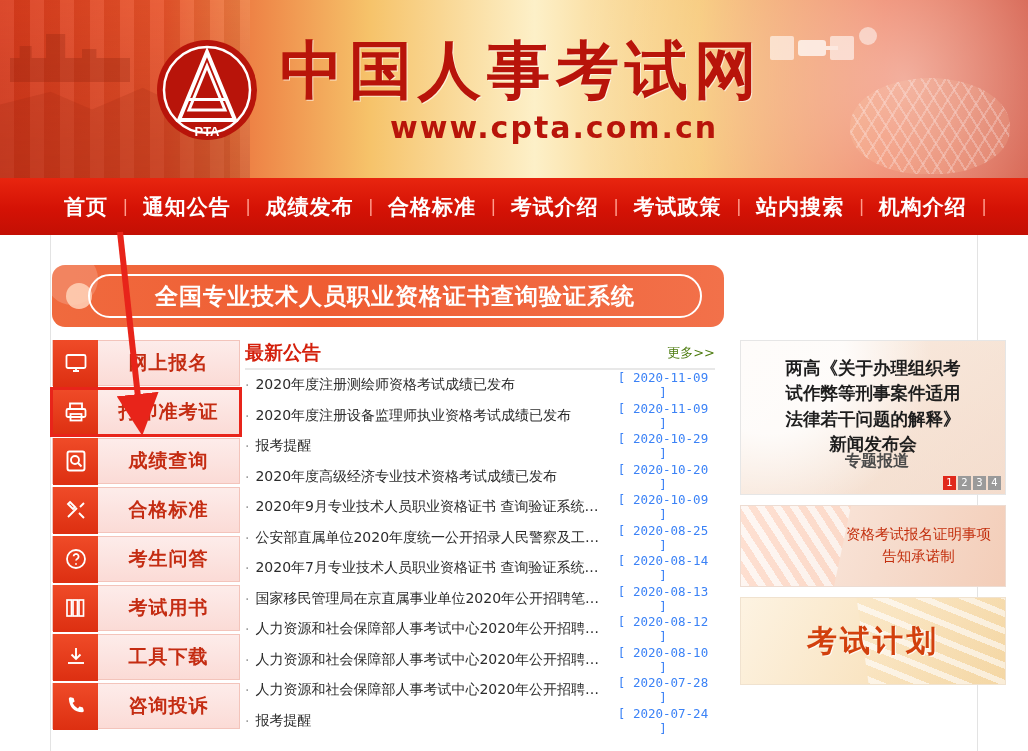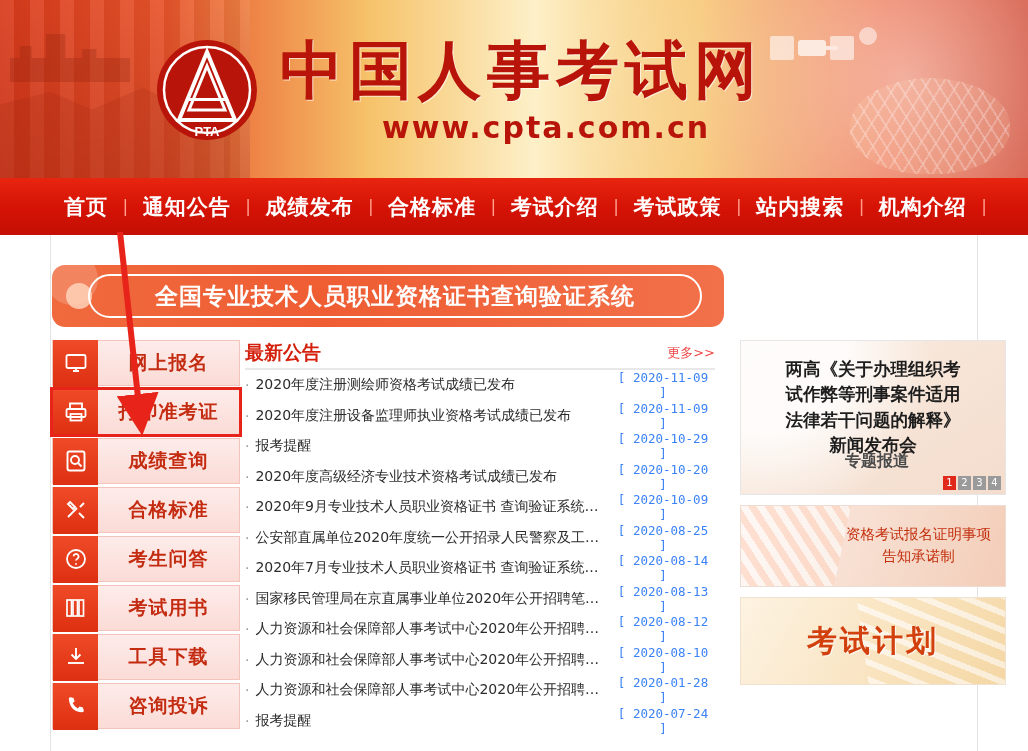--- a/index.html
+++ b/index.html
@@ -63,21 +63,21 @@
   }
   #title-cn {
     position: absolute; left: 280px; top: 28px;
     font-family: "DejaVu Sans", "Liberation Sans", sans-serif;
     font-size: 63px; font-weight: 700; color: #b8140a;
     letter-spacing: 6px;
     text-shadow: 1px 1px 0 rgba(255,255,255,0.65);
     white-space: nowrap;
   }
   #title-url {
-    position: absolute; left: 382px; top: 110px;
+    position: absolute; left: 390px; top: 110px;
     font-family: "DejaVu Sans", "Liberation Sans", sans-serif;
     font-size: 30px; font-weight: 700; color: #b8140a;
     letter-spacing: 2px;
     white-space: nowrap;
   }
 
   
   #navbar {
     position: absolute; left: 0; top: 178px;
     width: 1028px; height: 57px;
@@ -176,21 +176,21 @@
   #news-head {
     position: relative; height: 30px; border-bottom: 2px solid #e8e8e8;
   }
   #news-title {
     position: absolute; left: 0; top: 0;
     font-size: 19px; font-weight: 700; color: #d4210d;
     font-family: "DejaVu Sans", "Liberation Sans", sans-serif;
   }
   #news-more {
     position: absolute; right: 0; top: 4px;
-    font-size: 13px; color: #ef4444; cursor: pointer;
+    font-size: 13px; color: #4d7c0f; cursor: pointer;
     font-family: "DejaVu Sans", "Liberation Sans", sans-serif;
   }
   .news-row {
     position: relative; height: 30.5px;
     display: flex; align-items: center;
     font-size: 14px; color: #333;
     font-family: "DejaVu Sans", "Liberation Sans", sans-serif;
   }
   .news-bullet {
     color: #999; margin-right: 6px; font-size: 14px; line-height: 1;
@@ -222,21 +222,21 @@
       radial-gradient(circle at 10% 10%, rgba(255,255,255,0.85) 0 28%, rgba(255,255,255,0) 60%),
       linear-gradient(160deg, rgba(247,228,213,0.6) 0%, rgba(240,210,190,0.5) 100%);
   }
   #promo1 .lines {
     position: absolute; left: 0; top: 0; right: 0; bottom: 26px;
     display: flex; flex-direction: column; align-items: center; justify-content: center;
     padding: 6px 10px 0;
   }
   #promo1 .lines div {
     font-size: 17.5px; font-weight: 700; color: #1d1d1d; line-height: 1.45;
-    font-family: Liberation Sans, sans-serif;
+    font-family: Liberation Mono, monospace;
     white-space: nowrap;
   }
   #promo1 .sub {
     position: absolute; left: 8px; right: 0; bottom: 22px; text-align: center;
     font-size: 16px; color: #4a4a4a; font-weight: 700;
     font-family: "DejaVu Sans", "Liberation Sans", sans-serif;
   }
   #promo1-pager {
     position: absolute; right: 4px; bottom: 4px; display: flex; gap: 2px;
   }
@@ -489,21 +489,21 @@
         <span class="news-date">[ 2020-08-12 ]</span>
       </div>
       <div class="news-row">
         <span class="news-bullet">·</span>
         <span class="news-text">人力资源和社会保障部人事考试中心2020年公开招聘工…</span>
         <span class="news-date">[ 2020-08-10 ]</span>
       </div>
       <div class="news-row">
         <span class="news-bullet">·</span>
         <span class="news-text">人力资源和社会保障部人事考试中心2020年公开招聘工…</span>
-        <span class="news-date">[ 2020-01-28 ]</span>
+        <span class="news-date">[ 2020-07-28 ]</span>
       </div>
       <div class="news-row">
         <span class="news-bullet">·</span>
         <span class="news-text">报考提醒</span>
         <span class="news-date">[ 2020-07-24 ]</span>
       </div>
     </div>
 
     <div id="right-col">
 

